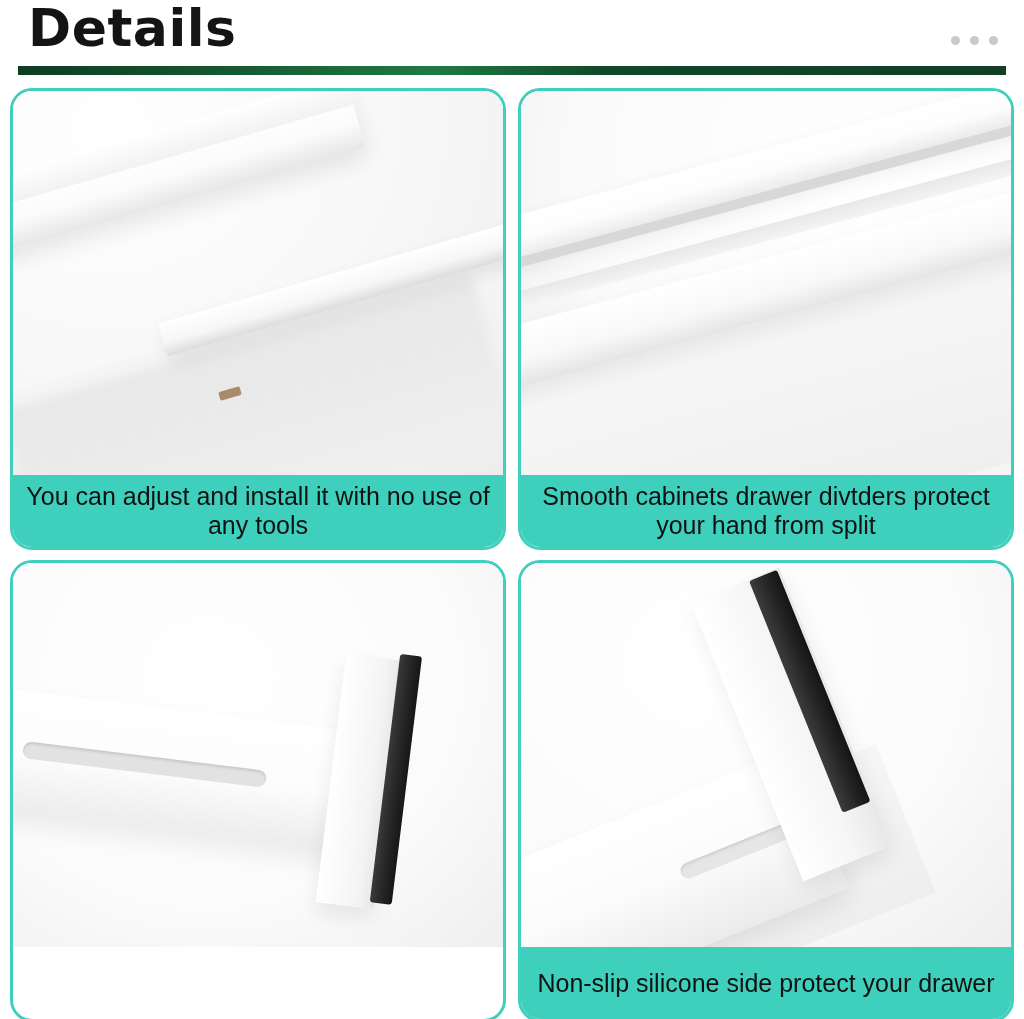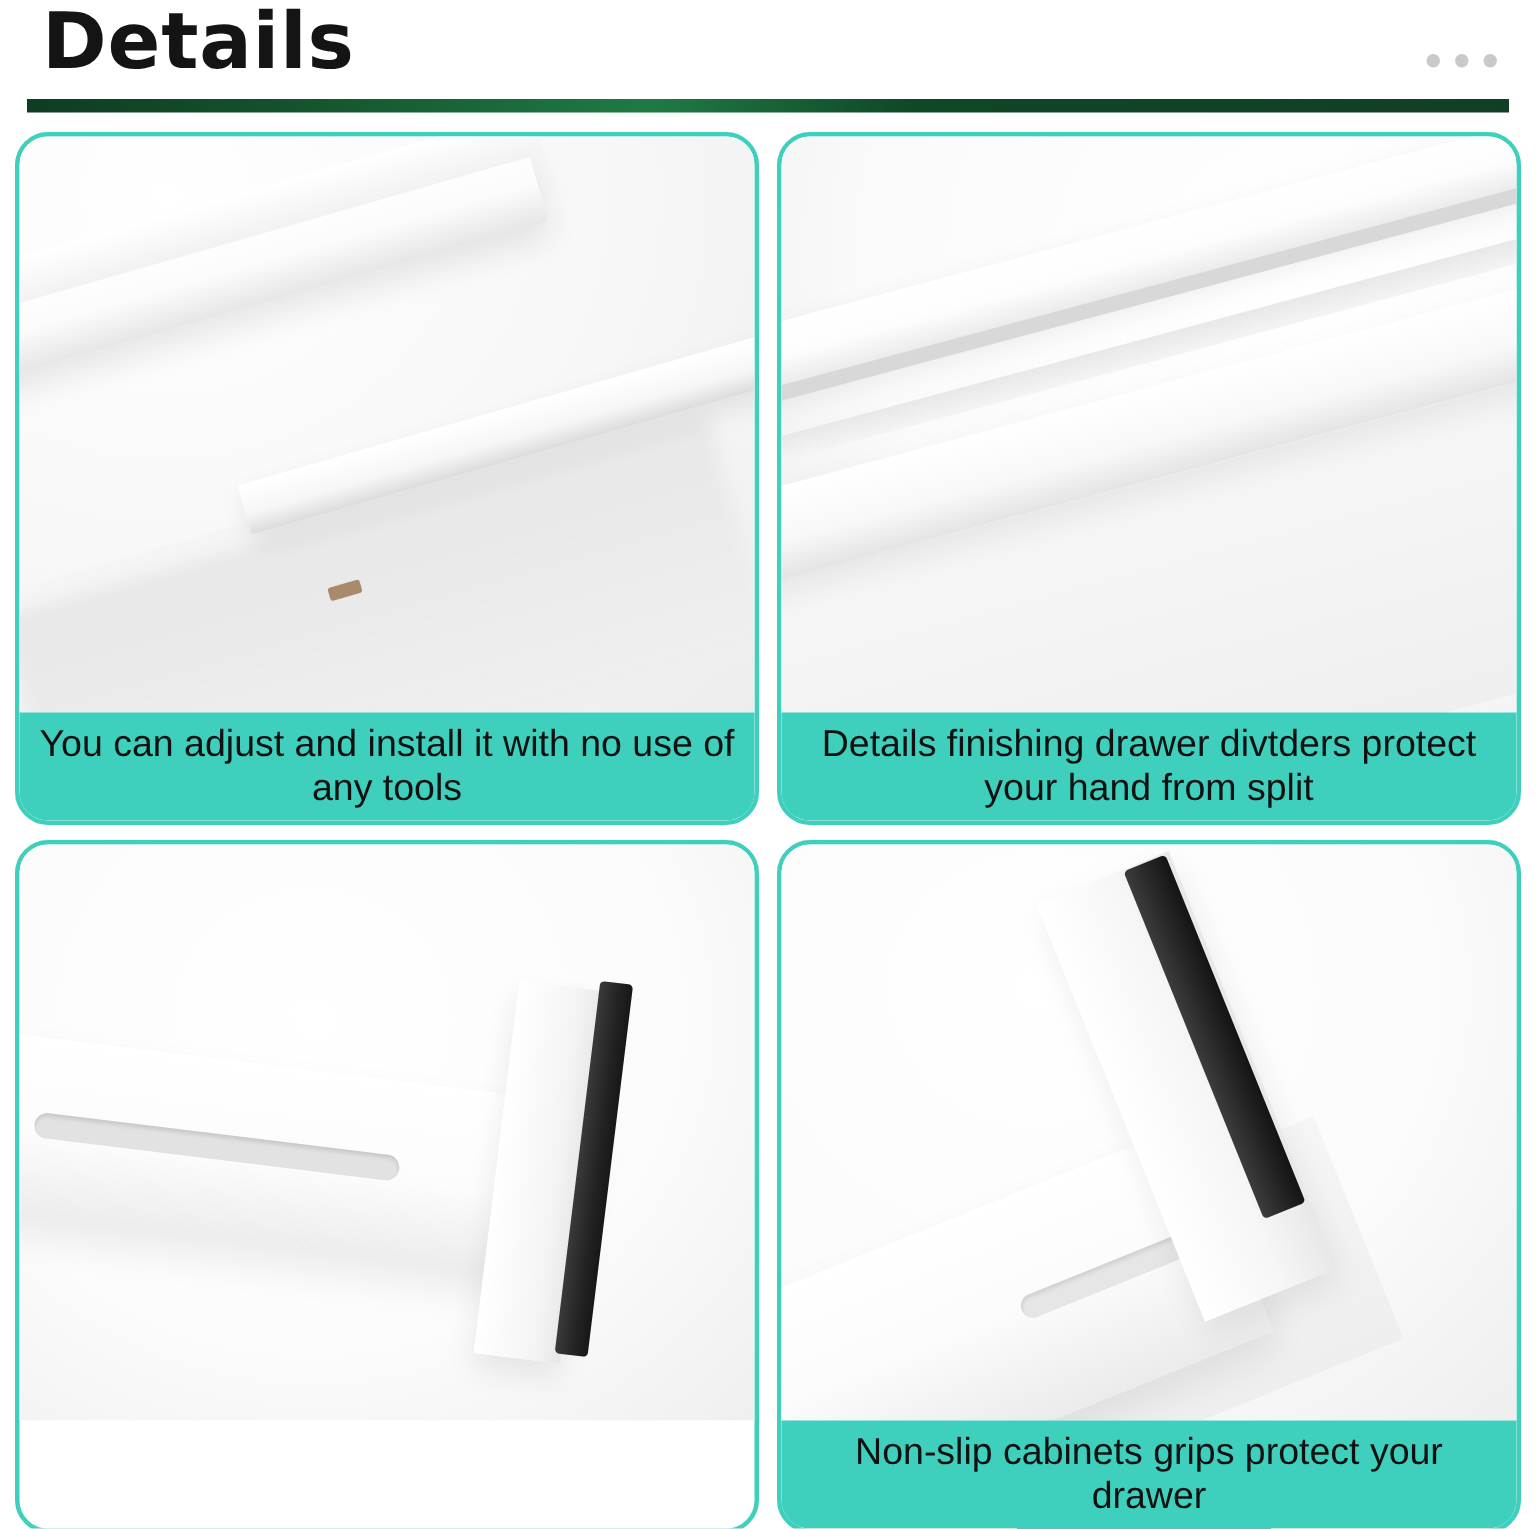--- a/index.html
+++ b/index.html
@@ -379,21 +379,21 @@
 
     <div class="panel">
       <div class="photo">
         <div class="p2-bg"></div>
         <div class="p2-base"></div>
         <div class="p2-bar2"></div>
         <div class="p2-gap"></div>
         <div class="p2-bar1"></div>
         <div class="p2-bar1-edge"></div>
       </div>
-      <div class="caption">Details finishing drawer divtders protect your hand from split</div>
+      <div class="caption">Smooth cabinets drawer divtders protect your hand from split</div>
     </div>
 
     <div class="panel">
       <div class="photo">
         <div class="p3-bg"></div>
         <div class="p3-body"></div>
         <div class="p3-slot"></div>
         <div class="p3-end"></div>
         <div class="p3-grip"></div>
       </div>
@@ -401,17 +401,17 @@
 
     <div class="panel">
       <div class="photo">
         <div class="p4-bg"></div>
         <div class="p4-foot"></div>
         <div class="p4-body"></div>
         <div class="p4-slot"></div>
         <div class="p4-arm"></div>
         <div class="p4-grip"></div>
       </div>
-      <div class="caption">Non-slip cabinets grips protect your drawer</div>
+      <div class="caption">Non-slip silicone side protect your drawer</div>
     </div>
 
   </div>
 </div>
 
 </body></html>

